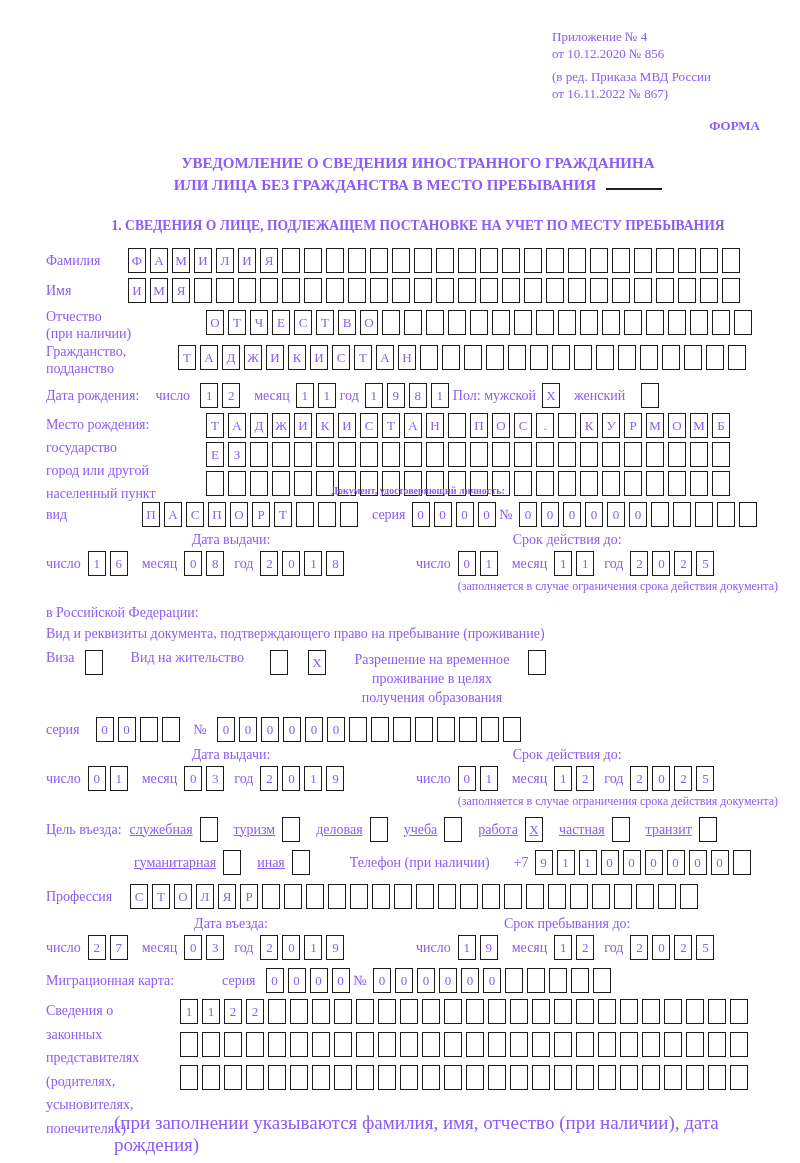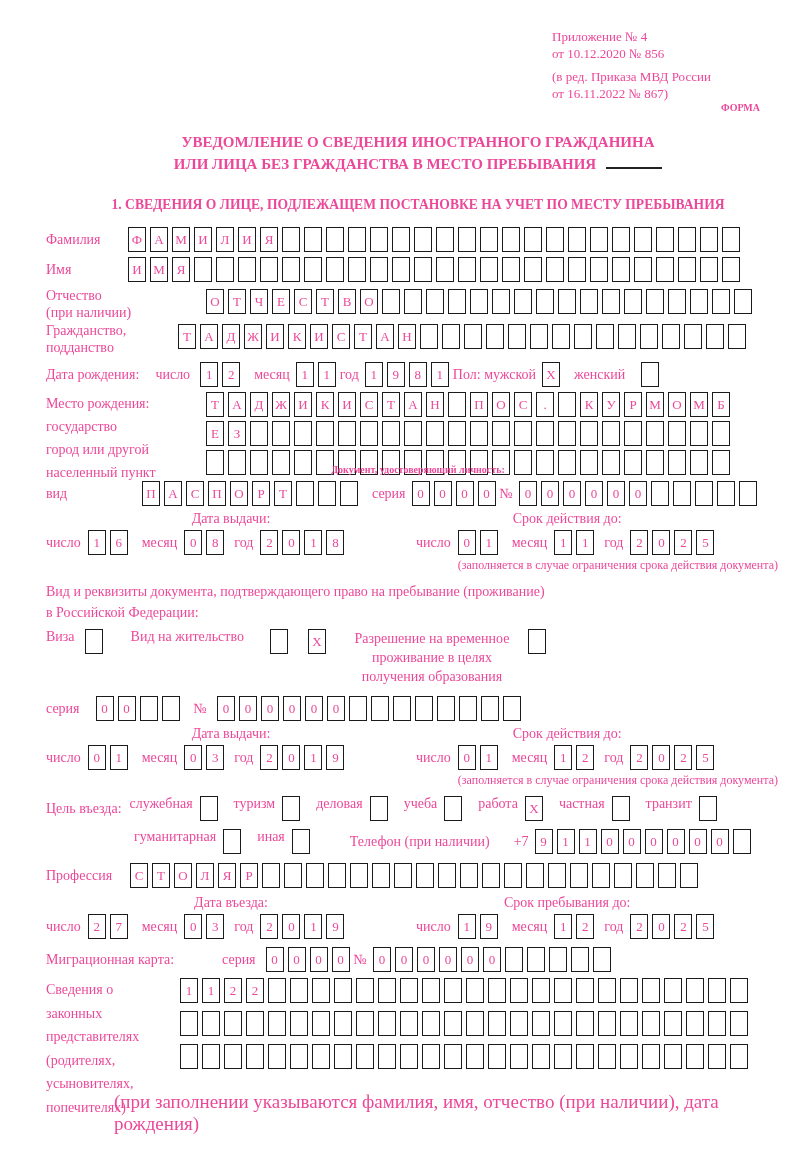--- a/index.html
+++ b/index.html
@@ -1,24 +1,24 @@
 <!DOCTYPE html>
 <html><head>
 <meta charset="utf-8">
 <style>
   html,body{margin:0;padding:0;background:#fff;}
   .page{
     width:800px;height:1163px;box-sizing:border-box;
     padding:28px 10px 10px 46px;
     font-family:"Liberation Serif","DejaVu Serif",serif;
-    font-size:14px;color:#ec4899;position:relative;overflow:hidden;
+    font-size:14px;color:#8b5cf6;position:relative;overflow:hidden;
   }
   .appendix{margin-left:506px;font-size:13px;line-height:17px;}
   .appendix .grp2{margin-top:6px;}
-  .forma{margin-right:30px;text-align:right;font-weight:bold;font-size:10px;}
+  .forma{margin-top:16px;margin-right:30px;text-align:right;font-weight:bold;font-size:13px;}
   .title{margin-top:18px;text-align:center;font-weight:bold;font-size:15px;line-height:22px;}
   .title .uline{display:inline-block;width:56px;border-bottom:2px solid #222;height:14px;margin-left:10px;}
   .sec-head{margin-top:22px;font-weight:bold;font-size:13.6px;text-align:center;margin-bottom:14px;}
   .cells{display:flex;flex:0 0 auto;}
   .cell{
     flex:0 0 auto;width:16px;height:23px;border:1.6px solid #1b1b1b;margin-right:4px;
     display:flex;align-items:center;justify-content:center;font-size:13px;line-height:1;
     background:#fff;
   }
   .frow{display:flex;align-items:center;margin-bottom:5px;}
@@ -45,21 +45,21 @@
   .drow .ml{margin-left:10px;margin-right:7px;}
   .note-row{display:flex;justify-content:flex-end;padding-right:12px;font-size:12px;margin-top:3px;margin-bottom:4px;}
   .intro{margin-top:8px;line-height:21px;}
   .opts{display:flex;align-items:flex-start;margin-top:6px;margin-bottom:10px;}
   .opt{display:flex;align-items:flex-start;}
   .opt .olabel{margin-right:10px;}
   .opt .centered{text-align:center;line-height:19px;}
   .w175{width:178px;}
   .w185{width:172px;}
   .purpose-line{display:flex;align-items:center;margin-top:8px;}
-  .purpose-line .p-item{display:flex;margin-right:12px;}
+  .purpose-line .p-item{display:flex;align-items:center;margin-right:12px;text-decoration:underline;}
   .purpose-line .p-item .plabel{margin-right:7px;}
   .reps{display:flex;margin-top:6px;}
   .reps-labels{width:134px;flex:0 0 auto;line-height:23.5px;}
   .reps-rows .cells{margin-bottom:8px;}
   .bottom-note{font-size:19px;margin-left:68px;margin-top:2px;}
 </style>
 </head>
 <body>
 
 <div class="page">
@@ -426,22 +426,22 @@
             <span class="cell">0</span>
             <span class="cell">2</span>
             <span class="cell">5</span>
           </span>
       </div>
     </div>
   </div>
   <div class="note-row">(заполняется в случае ограничения срока действия документа)</div>
 
   <div class="intro">
+    <div>в Российской Федерации:</div>
     <div>Вид и реквизиты документа, подтверждающего право на пребывание (проживание)</div>
-    <div>в Российской Федерации:</div>
   </div>
 
   <div class="opts">
     <div class="opt">
       <span class="olabel">Виза</span>
       <span class="cells">
           <span class="cell"></span>
         </span>
     </div>
     <span class="gap24"></span>

